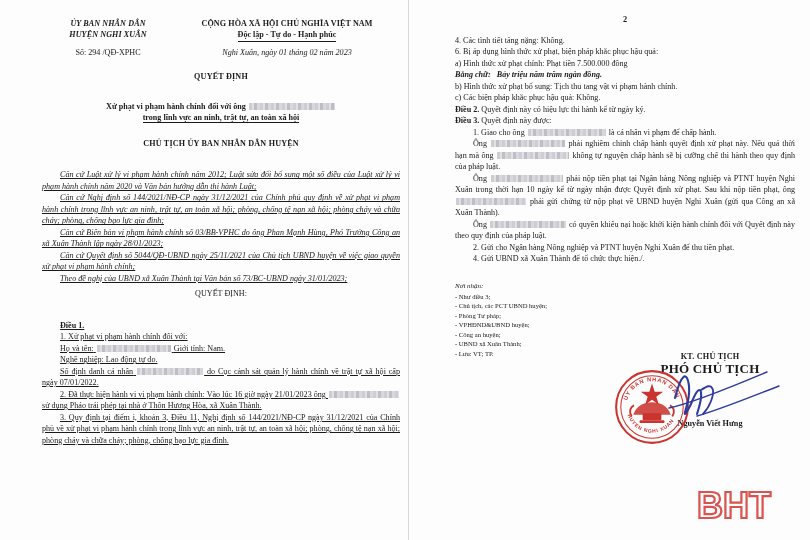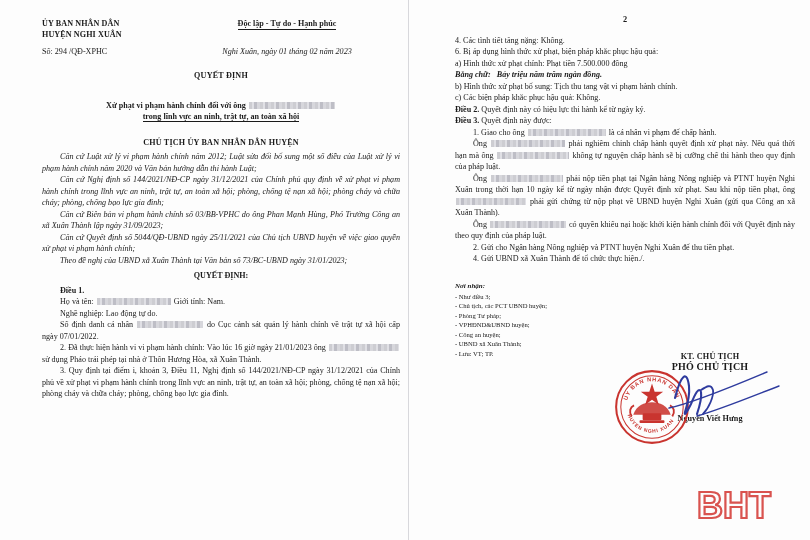--- a/index.html
+++ b/index.html
@@ -22,46 +22,46 @@
   .page{
     position:absolute;top:0;
     font-size:8.1px;line-height:1.42;
     text-align:justify;
   }
   .page-left{left:42px;width:358px;padding-top:18px;}
   .page-right{left:455px;width:340px;padding-top:14px;}
 
   
   .hdr{display:flex;justify-content:flex-start;align-items:flex-start;}
-  .hdr-l{width:132px;}
+  .hdr-l{width:132px;text-align:center;font-style:italic;}
   .hdr-r{flex:1;text-align:center;}
   .b{font-weight:bold;}
   .caps{font-weight:bold;letter-spacing:.1px;}
   .u-line{display:inline-block;border-bottom:1px solid #1a1a1a;padding-bottom:0px;}
   .sub-line{margin-top:5px;display:flex;}
-  .sub-l{width:132px;text-align:left;}
+  .sub-l{width:132px;text-align:center;}
   .sub-r{flex:1;text-align:center;font-style:italic;}
   .it{font-style:italic;}
 
   .title-blk{text-align:center;margin-top:13px;}
   .title-blk .t1{font-weight:bold;letter-spacing:.2px;}
   .title-blk .t2{font-weight:bold;margin-top:18px;}
   .title-blk .t3{font-weight:bold;}
   .uline-txt{border-bottom:1px solid #1a1a1a;}
 
   .org{text-align:center;font-weight:bold;margin-top:14px;letter-spacing:.2px;}
 
   p.para{margin:0;text-indent:18px;}
   p.para.it{font-style:italic;}
-  .qd{text-align:center;font-weight:bold;margin-top:4px;}
+  .qd{text-align:center;font-weight:normal;margin-top:4px;}
   .dieu{font-weight:bold;margin-top:3px;text-indent:18px;}
   p.noind{margin:0;text-indent:0;}
   p.hang{margin:0;text-indent:18px;}
 
-  .blk{margin-top:3px;}
+  .blk{margin-top:20px;text-decoration:underline;}
 
   
   .rd{
     display:inline-block;
     vertical-align:-1px;
     height:7px;
     background:
       repeating-linear-gradient(90deg,
         #c9c9cf 0px,#c9c9cf 3px,
         #dedee3 3px,#dedee3 5px,
@@ -70,47 +70,48 @@
     filter:blur(0.7px);
     opacity:.92;
     margin:0 1px;
   }
 
   
   .pgnum{text-align:center;font-weight:bold;font-size:8.3px;margin-bottom:9px;}
 
   
   .noinhan{margin-top:17px;font-size:6.6px;line-height:1.45;}
-  .noinhan .hd{font-weight:bold;font-style:italic;font-size:7px;}
+  .noinhan .hd{font-weight:normal;font-style:italic;font-size:7px;}
   .noinhan div{white-space:nowrap;}
 
   
   .sigwrap{position:absolute;left:625px;top:352px;width:170px;text-align:center;}
   .sig-t1{font-weight:bold;font-size:8.2px;letter-spacing:.2px;}
-  .sig-t2{font-weight:bold;font-size:10px;letter-spacing:.2px;}
+  .sig-t2{font-weight:bold;font-size:13px;letter-spacing:.2px;}
   .sig-name{font-weight:bold;font-size:8.2px;margin-top:42px;}
   .seal{position:absolute;left:-12px;top:16px;}
   .signature{position:absolute;left:42px;top:12px;}
 
   .bht{position:absolute;left:697px;top:487px;}
 </style>
 </head>
 <body>
 
 <div class="scan"></div>
 <div class="gutter"></div>
 
 <div class="page page-left">
 
   <div class="hdr">
     <div class="hdr-l">
       <div class="caps">ỦY BAN NHÂN DÂN</div>
       <div class="caps">HUYỆN NGHI XUÂN</div>
     </div>
     <div class="hdr-r">
+      <div class="caps">CỘNG HÒA XÃ HỘI CHỦ NGHĨA VIỆT NAM</div>
       <div>
         <span class="b u-line">Độc lập - Tự do - Hạnh phúc</span>
       </div>
     </div>
   </div>
 
   <div class="sub-line">
     <div class="sub-l">Số: 294  /QĐ-XPHC</div>
     <div class="sub-r">Nghi Xuân, ngày  01   tháng 02 năm 2023</div>
   </div>
@@ -124,29 +125,30 @@
     <div class="t3">
       <span class="uline-txt">trong lĩnh vực an ninh, trật tự, an toàn xã hội</span>
     </div>
   </div>
 
   <div class="org">CHỦ TỊCH ỦY BAN NHÂN DÂN HUYỆN</div>
 
   <div class="blk">
     <p class="para it">Căn cứ Luật xử lý vi phạm hành chính năm 2012; Luật sửa đổi bổ sung một số điều của Luật xử lý vi phạm hành chính năm 2020 và Văn bản hướng dẫn thi hành Luật;</p>
     <p class="para it">Căn cứ Nghị định số 144/2021/NĐ-CP ngày 31/12/2021 của Chính phủ quy định về xử phạt vi phạm hành chính trong lĩnh vực an ninh, trật tự, an toàn xã hội; phòng, chống tệ nạn xã hội; phòng cháy và chữa cháy; phòng, chống bạo lực gia đình;</p>
-    <p class="para it">Căn cứ Biên bản vi phạm hành chính số 03/BB-VPHC do ông Phan Mạnh Hùng, Phó Trưởng Công an xã Xuân Thành lập ngày 31/09/2023;</p>
+    <p class="para it">Căn cứ Biên bản vi phạm hành chính số 03/BB-VPHC do ông Phan Mạnh Hùng, Phó Trưởng Công an xã Xuân Thành lập ngày 28/01/2023;</p>
     <p class="para it">Căn cứ Quyết định số 5044/QĐ-UBND ngày 25/11/2021 của Chủ tịch UBND huyện về việc giao quyền xử phạt vi phạm hành chính;</p>
     <p class="para it">Theo đề nghị của UBND xã Xuân Thành tại Văn bản số 73/BC-UBND ngày 31/01/2023;</p>
   </div>
 
   <div class="qd">QUYẾT ĐỊNH:</div>
 
   <div class="blk">
     <div class="dieu">Điều 1.</div>
+    <p class="hang">1. Xử phạt vi phạm hành chính đối với:</p>
     <p class="hang">
       <span>Họ và tên:</span>
       <span class="rd" style="width:74px"></span>
       <span>Giới tính: Nam.</span>
     </p>
     <p class="hang">Nghề nghiệp: Lao động tự do.</p>
     <p class="hang">
       <span>Số định danh cá nhân</span>
       <span class="rd" style="width:66px"></span>
       <span>do Cục cảnh sát quản lý hành chính về trật tự xã hội cấp ngày 07/01/2022.</span>

